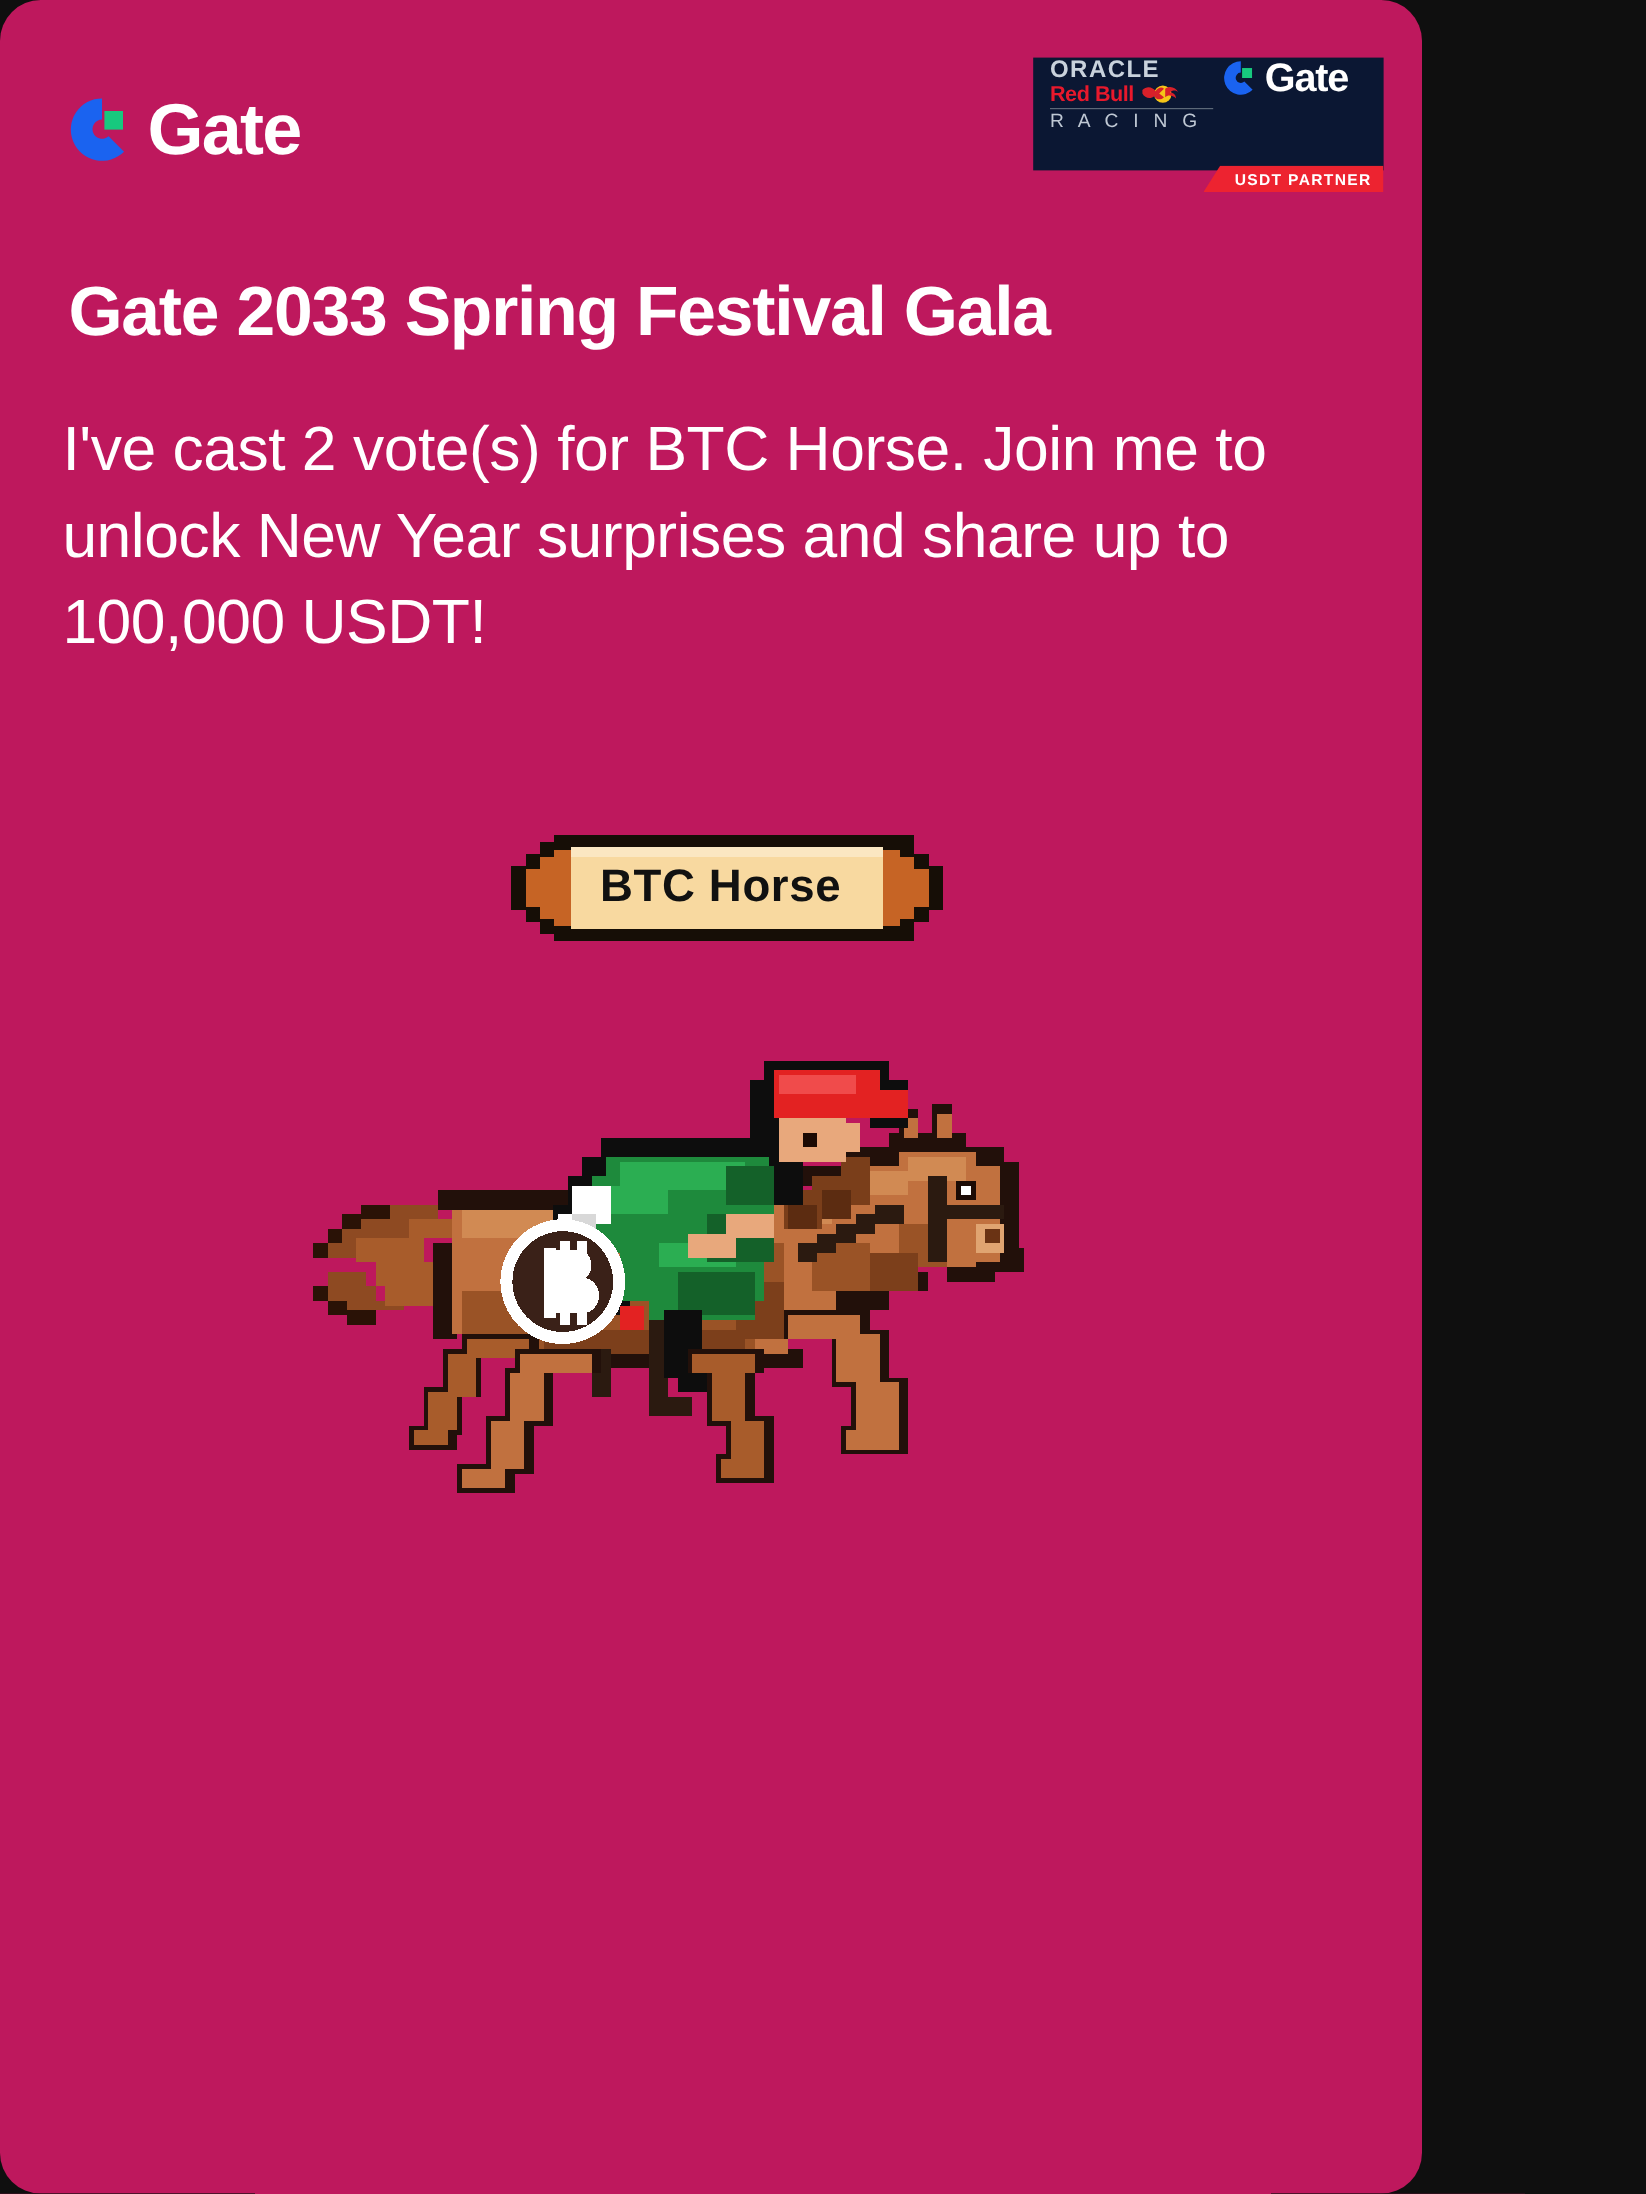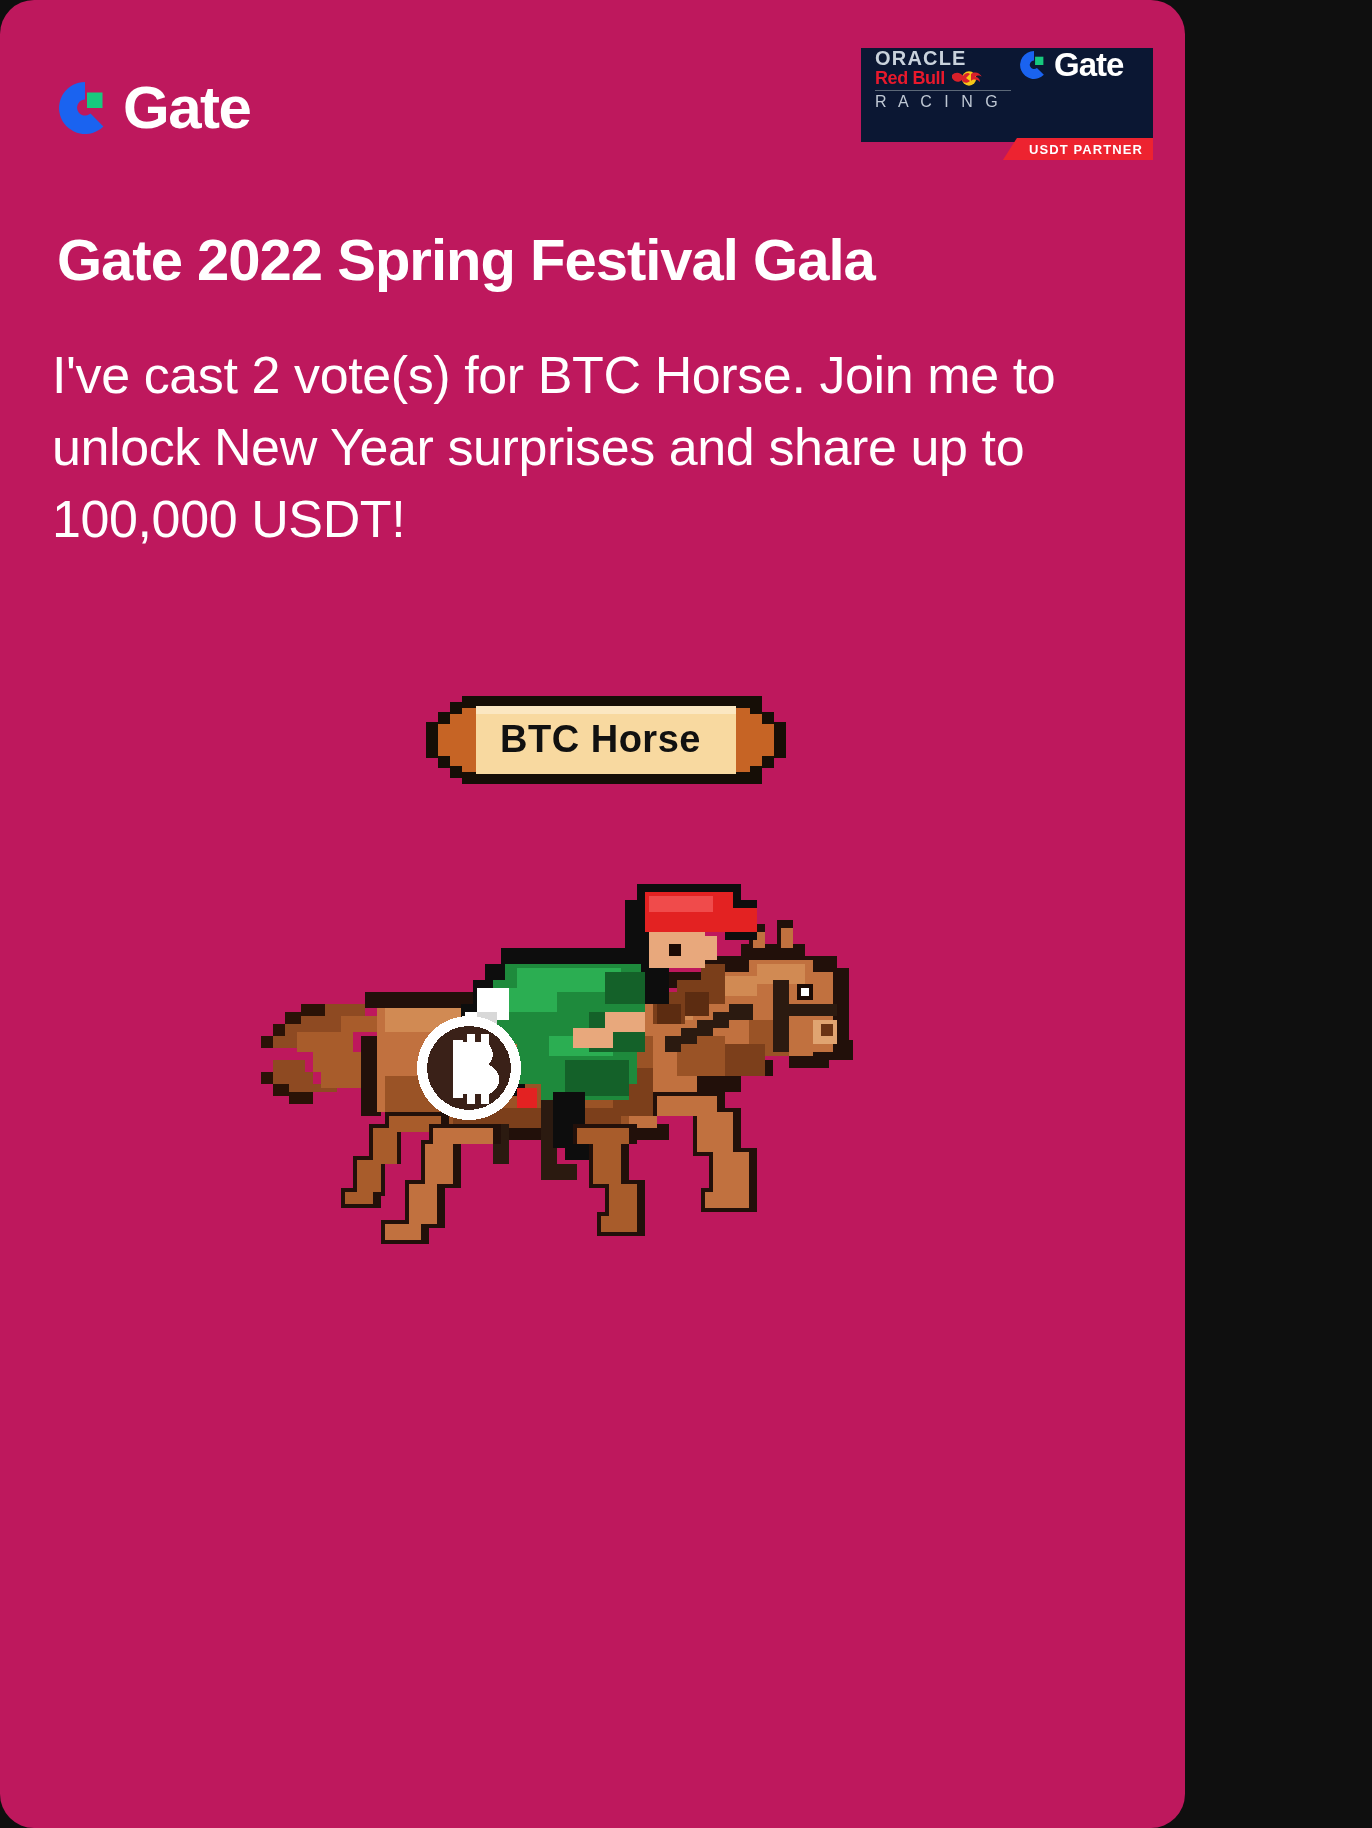--- a/index.html
+++ b/index.html
@@ -223,21 +223,21 @@
             </svg>
           </span>
           <span class="gate-word">Gate</span>
         </div>
       </div>
 
       <div class="team-partner">USDT PARTNER</div>
     </div>
   </div>
 
-  <h1 class="title">Gate 2022 Spring Festival Gala</h1>
+  <h1 class="title">Gate 2033 Spring Festival Gala</h1>
   <p class="subtitle">I've cast 2 vote(s) for BTC Horse. Join me to unlock New Year surprises and share up to 100,000 USDT!</p>
 
   <div class="ribbon-wrap">
     <div class="ribbon">
       <span>
         <svg viewBox="0 0 410 100" shape-rendering="crispEdges" aria-hidden="true">
 
           <g fill="#160E06">
             <rect x="30" y="32" width="12" height="36"></rect>
             <rect x="42" y="22" width="12" height="12"></rect>

